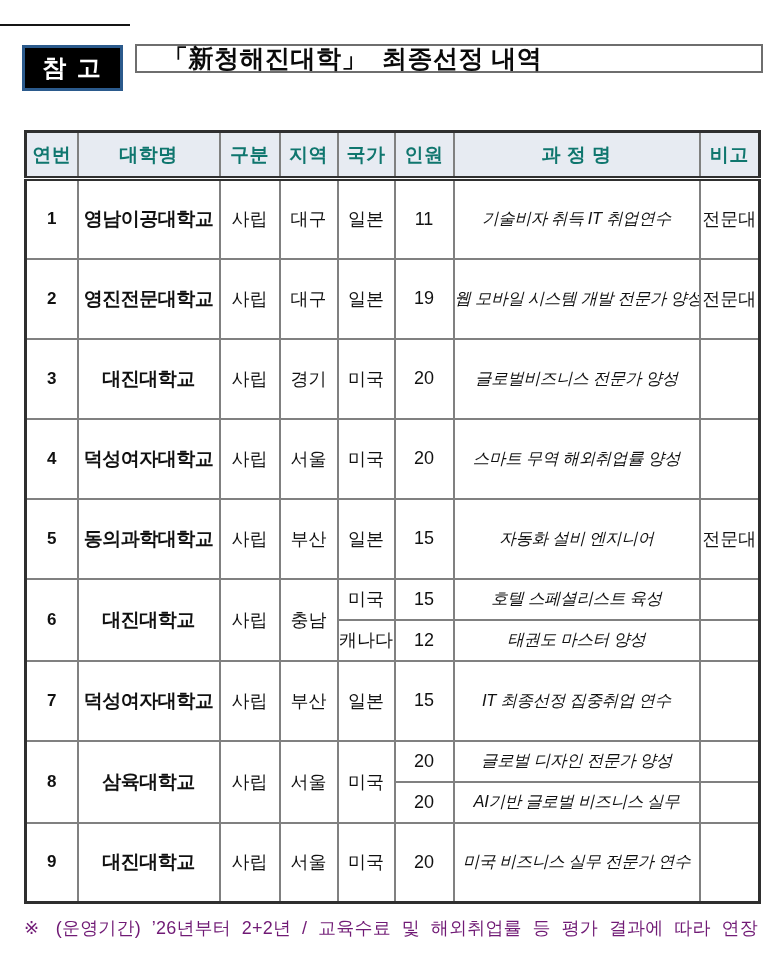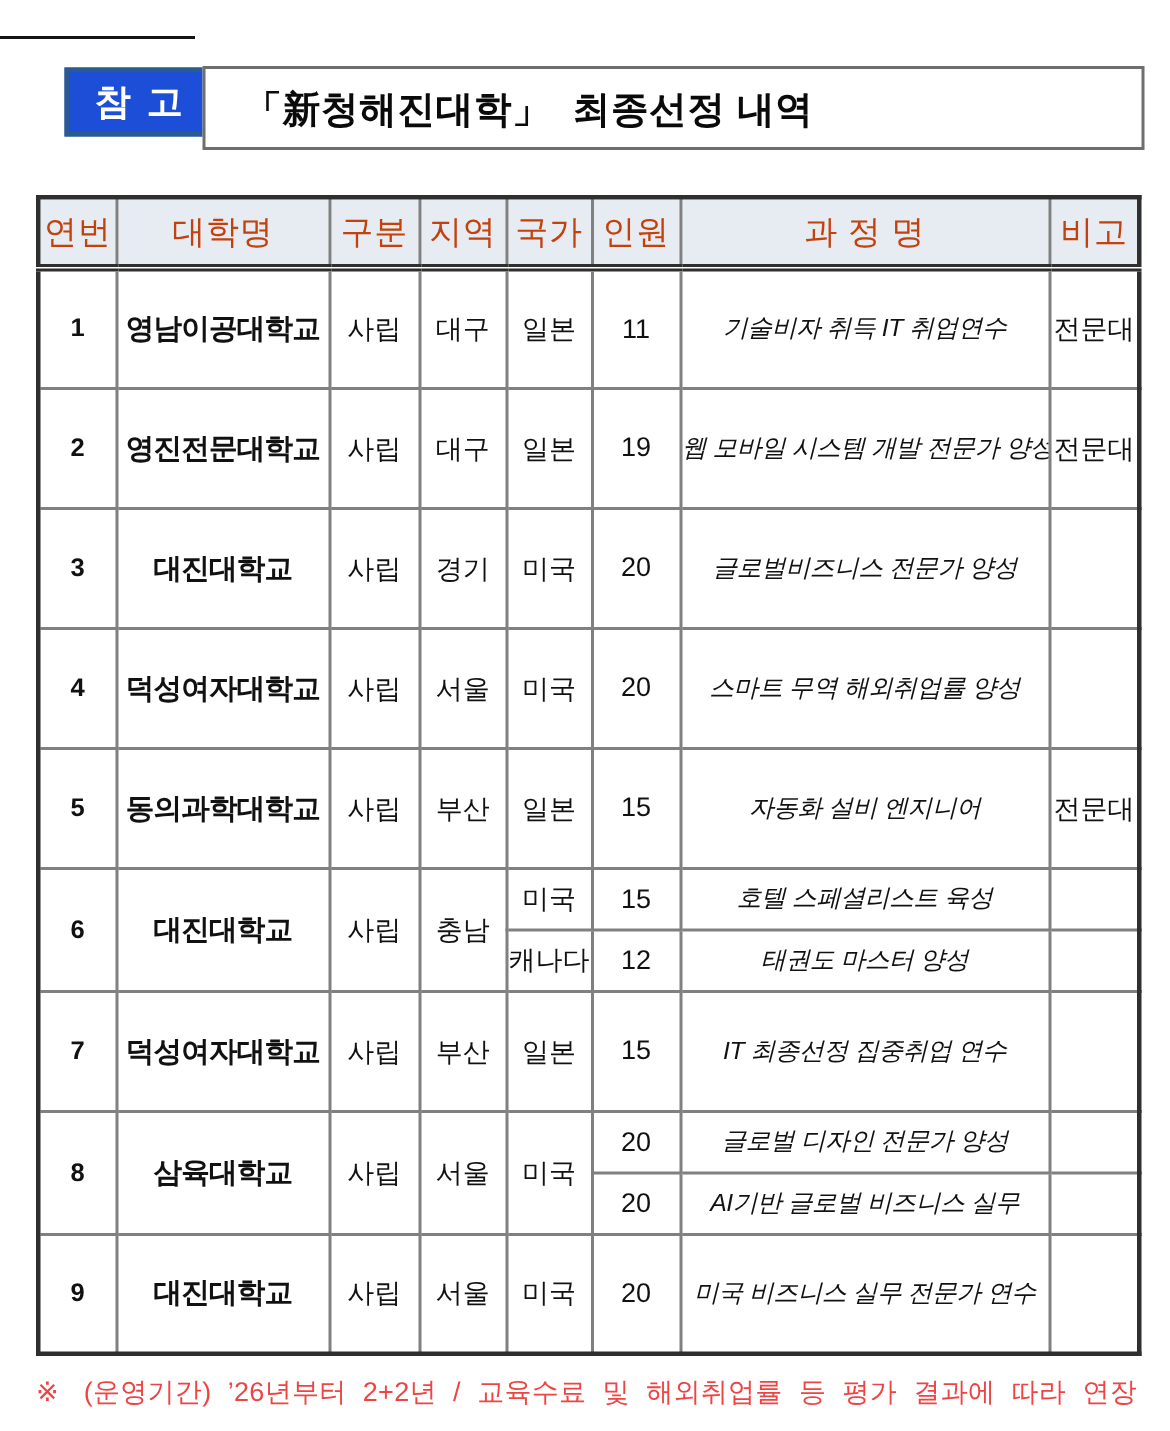--- a/index.html
+++ b/index.html
@@ -4,55 +4,55 @@
 <style>
   html,body{margin:0;padding:0;}
   body{
     width:780px;height:954px;background:#ffffff;position:relative;
     font-family:"Liberation Sans","DejaVu Sans",sans-serif;color:#111;
     overflow:hidden;
   }
   .top-rule{position:absolute;left:0;top:24px;width:130px;height:2px;background:#151515;}
   .badge{
     position:absolute;left:22px;top:45px;width:101px;height:46px;box-sizing:border-box;
-    background:#1d4ed8;border:3px solid #2b5a8c;color:#ffffff;
+    background:#000000;border:3px solid #2b5a8c;color:#ffffff;
     display:flex;align-items:center;justify-content:center;
-    font-size:24px;font-weight:bold;white-space:pre;letter-spacing:2px;margin-left:21px;
+    font-size:24px;font-weight:bold;white-space:pre;letter-spacing:2px;
   }
   .title-box{
-    position:absolute;left:135px;top:44px;width:628px;height:56px;box-sizing:border-box;
+    position:absolute;left:135px;top:44px;width:628px;height:29px;box-sizing:border-box;
     border:2px solid #6e6e6e;background:#ffffff;
     display:flex;align-items:center;padding-left:26px;
   }
   .title-box span{font-size:25px;font-weight:bold;color:#0a0a0a;white-space:pre;letter-spacing:0.5px;}
   table.sel{
     position:absolute;left:24px;top:130px;width:734px;
     border-collapse:collapse;table-layout:fixed;
     border:3px solid #2f2f2f;
   }
   table.sel th,table.sel td{
     border:2px solid #808080;box-sizing:border-box;
     text-align:center;vertical-align:middle;padding:0;
     overflow:hidden;white-space:nowrap;
   }
   table.sel th{
-    background:#e7ebf2;font-size:22px;font-weight:normal;color:#c2410c;
+    background:#e7ebf2;font-size:19px;font-weight:bold;color:#0f766e;
     height:47px;border-bottom:5px double #2f2f2f;letter-spacing:0.5px;
   }
   tr.single{height:80px;}
   tr.half{height:41px;}
   td.no{font-size:17px;font-weight:bold;}
   td.univ{font-size:19px;font-weight:bold;letter-spacing:-0.5px;margin-top:33px;}
   td.c{font-size:18px;}
   td.course{font-size:16.5px;text-align:left;padding-left:11px;letter-spacing:-0.3px;font-style:italic;}
   td.dot-b{border-bottom:1px dotted #767676;}
   td.dot-t{border-top:1px dotted #767676;}
   .footnote{
     position:absolute;left:24px;top:916px;width:734px;
-    font-size:18px;color:#ef4444;letter-spacing:0.2px;
+    font-size:18px;color:#701a75;letter-spacing:0.2px;
     text-align:justify;text-align-last:justify;
   }
 </style>
 </head>
 <body>
 
 <div class="top-rule"></div>
 
 <div class="badge">
   <span>참 고</span>

